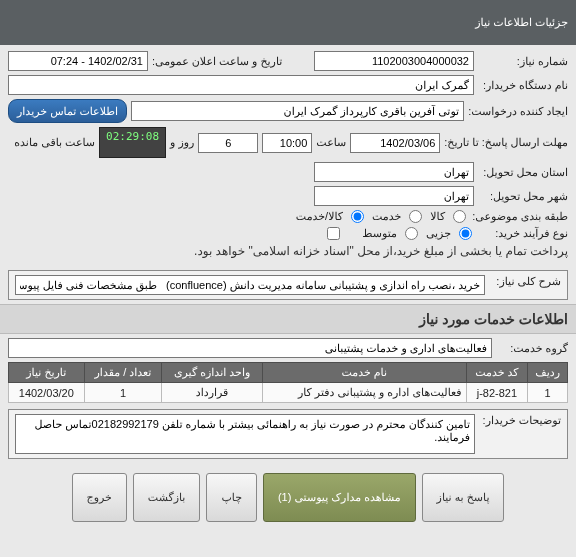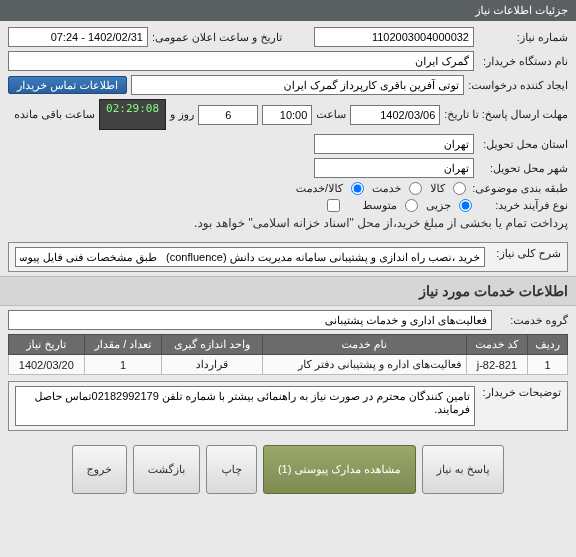--- a/index.html
+++ b/index.html
@@ -7,21 +7,21 @@
   body {
     font-family: Tahoma, Arial, sans-serif;
     font-size: 11px;
     background: #e9e9e9;
     color: #222;
     width: 576px;
   }
   .header-bar {
     background: #5a5f62;
     color: #fff;
-    padding: 4px 8px;
+    padding: 16px 8px;
     font-size: 11px;
   }
   .form-area {
     padding: 6px 8px 4px 8px;
   }
   .row {
     display: flex;
     align-items: center;
     gap: 4px;
     margin-bottom: 4px;
@@ -42,23 +42,23 @@
     font-size: 11px;
     height: 20px;
   }
   .btn-blue {
     background: linear-gradient(#3b7bc0,#2b5e99);
     color:#fff;
     border:1px solid #1d4d82;
     padding: 2px 8px;
     font-family: inherit;
     font-size: 11px;
-    border-radius: 2px;
+    border-radius: 9px;
     cursor: pointer;
-    height: 18px;
+    height: 24px;
   }
   .countdown {
     background:#424242;
     color:#7fff7f;
     border:1px solid #222;
     padding:2px 6px;
     font-family: monospace;
     font-size:11px;
     display:inline-block;
     min-width:56px;

